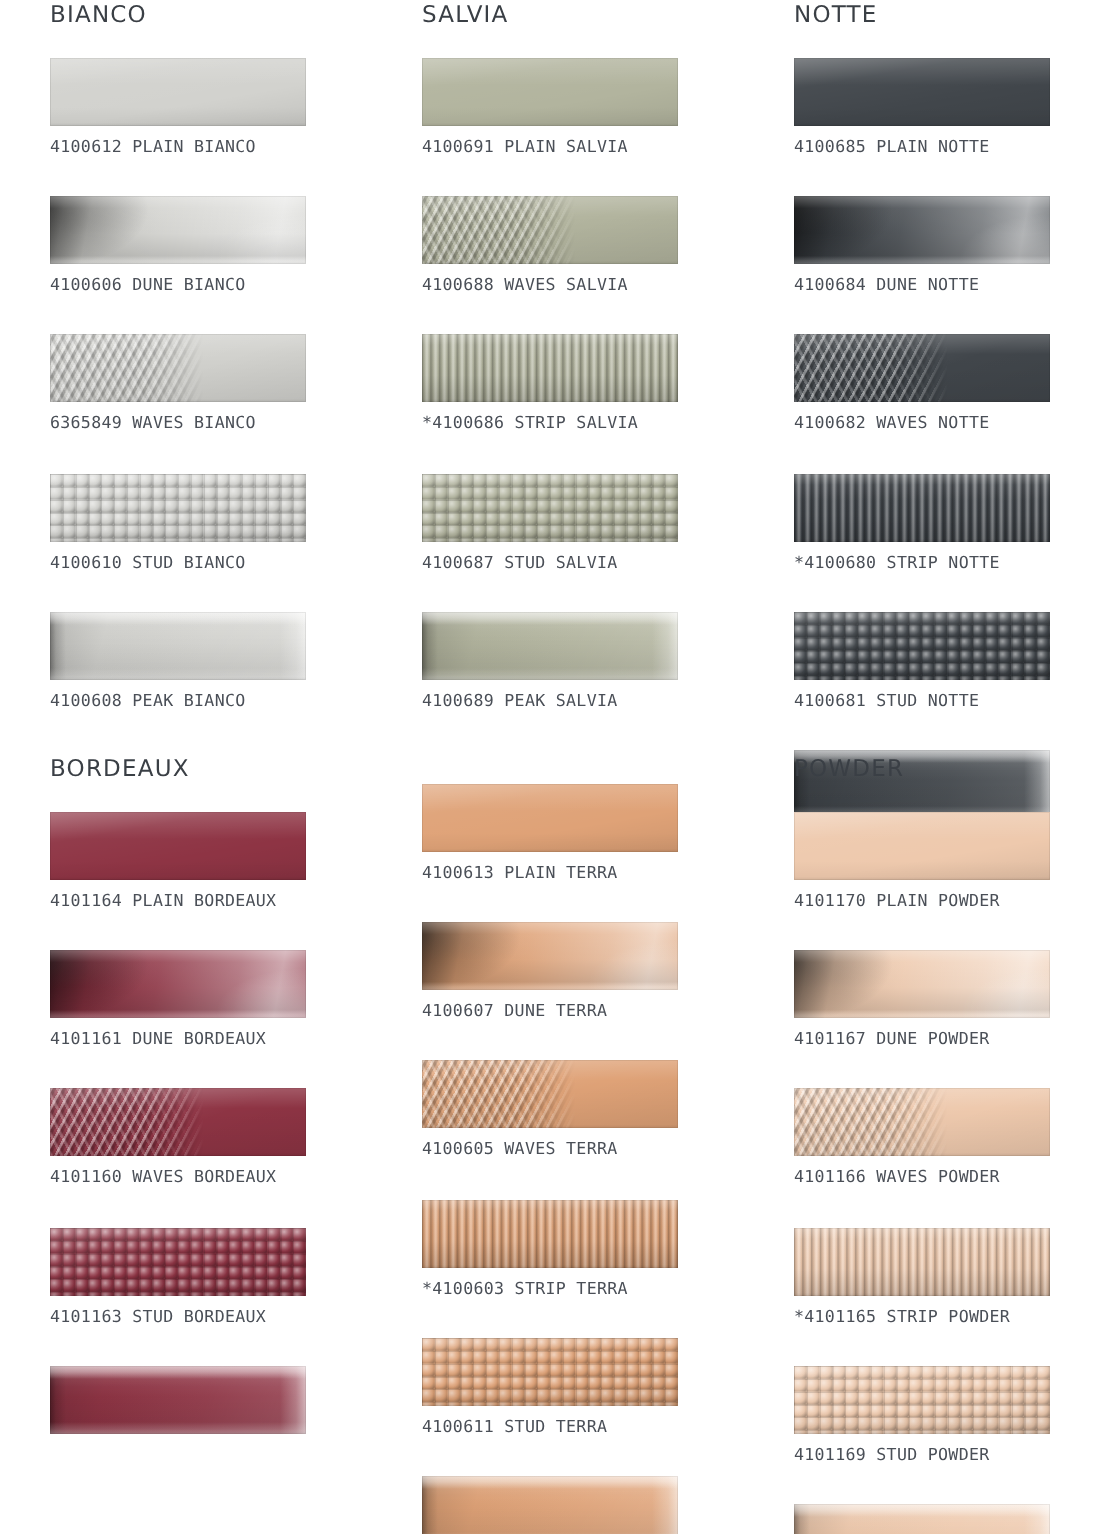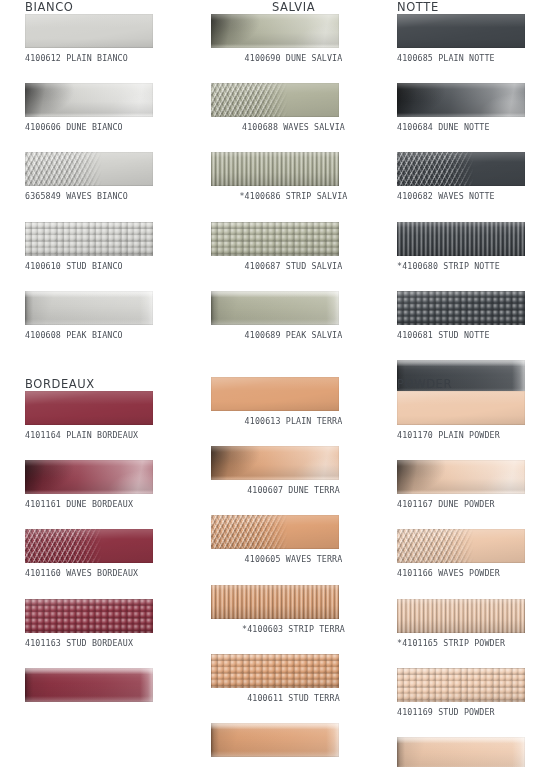--- a/index.html
+++ b/index.html
@@ -25,37 +25,38 @@
   }
   .section.s0 { top: 0px; }
   .section.s1 { top: 377px; }
 
   .column {
     position: absolute;
     top: 0;
     width: 165px;
   }
   .col0 { left: 25px; }
-  .col1 { left: 211px; text-align: center; }
+  .col1 { left: 211px; }
   .col2 { left: 397px; }
 
   .group-heading {
     font-family: "DejaVu Sans", "Liberation Sans", sans-serif;
     font-size: 11.5px;
     letter-spacing: 0.6px;
     color: #3a3f45;
     line-height: 14px;
     height: 14px;
     margin: 0 0 0 0;
     white-space: nowrap;
     font-weight: 400;
   }
 
   .swatches {
     position: relative;
+    margin-top: 15px;
   }
 
   .swatch-item {
     position: relative;
     margin-bottom: 20.2px;
   }
 
   .tile {
     position: relative;
     width: 128px;
@@ -327,27 +328,26 @@
               <div class="layer edge"></div>
             </div>
             <div class="tile-label">4100608 PEAK BIANCO</div>
           </div>
         </div>
       </div>
       <div class="column col1">
         <div class="group-heading">SALVIA</div>
         <div class="swatches">
           <div class="swatch-item">
-            <div class="tile f-dune" style="background: rgb(178, 180, 158);">
-              <div class="layer base"></div>
-              <div class="layer corner"></div>
-              <div class="layer gloss"></div>
-              <div class="layer edge"></div>
-            </div>
-            <div class="tile-label">4100690 DUNE SALVIA</div>
+            <div class="tile f-plain" style="background: rgb(178, 180, 158);">
+              <div class="layer base"></div>
+              <div class="layer gloss"></div>
+              <div class="layer edge"></div>
+            </div>
+            <div class="tile-label">4100691 PLAIN SALVIA</div>
           </div>
           <div class="swatch-item">
             <div class="tile f-waves" style="background: rgb(178, 180, 158);">
               <div class="layer base"></div>
               <div class="layer hatch"></div>
               <div class="layer hatch2"></div>
               <div class="layer gloss"></div>
               <div class="layer edge"></div>
             </div>
             <div class="tile-label">4100688 WAVES SALVIA</div>

